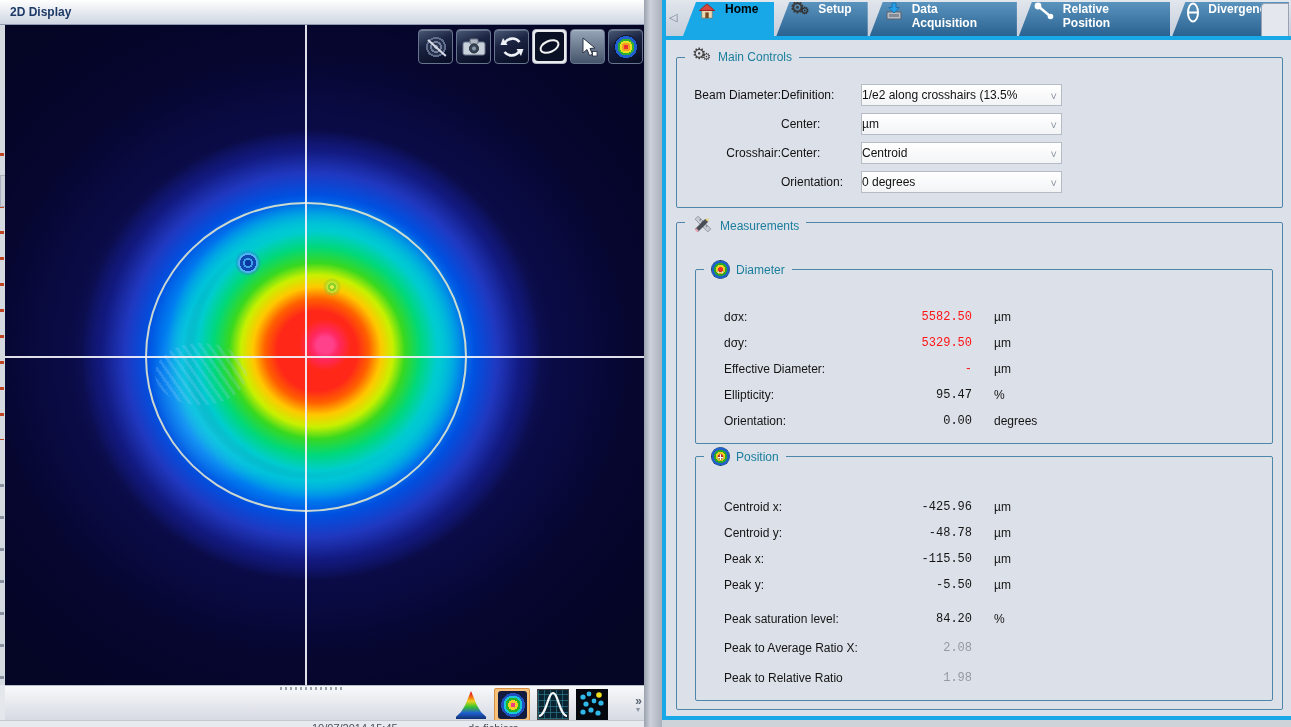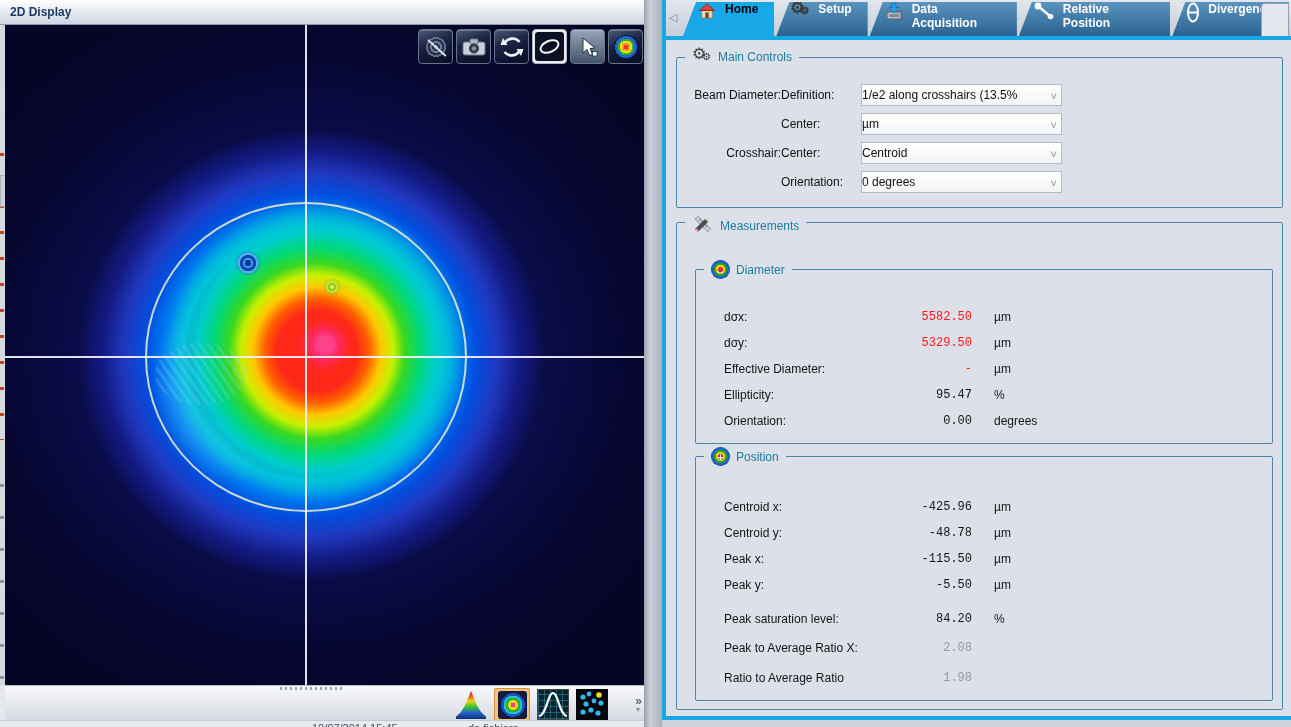--- a/index.html
+++ b/index.html
@@ -448,21 +448,21 @@
               <span class="ml">Peak saturation level:</span>
               <span class="mv">84.20</span>
               <span class="mu">%</span>
             </div>
             <div class="mrow gap3">
               <span class="ml">Peak to Average Ratio X:</span>
               <span class="mv muted">2.08</span>
               <span class="mu"></span>
             </div>
             <div class="mrow gap4">
-              <span class="ml">Ratio to Average Ratio</span>
+              <span class="ml">Peak to Relative Ratio</span>
               <span class="mv muted">1.98</span>
               <span class="mu"></span>
             </div>
           </div>
         </div>
       </div>
 
     </div>
     <div class="botgray"></div>
     <div class="rframe"></div>

